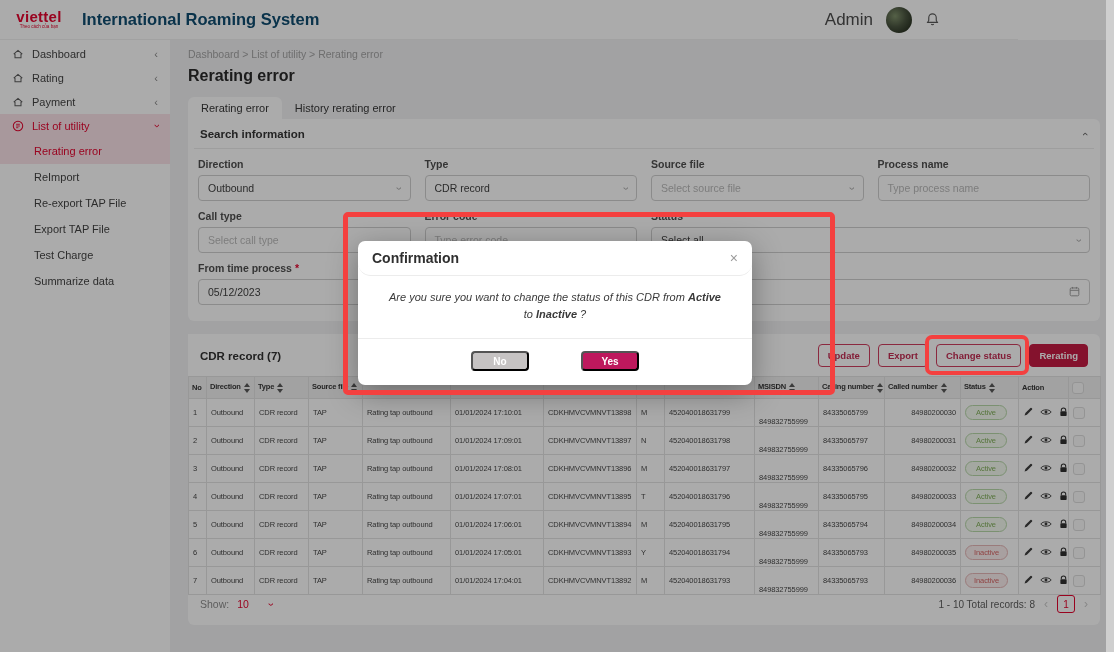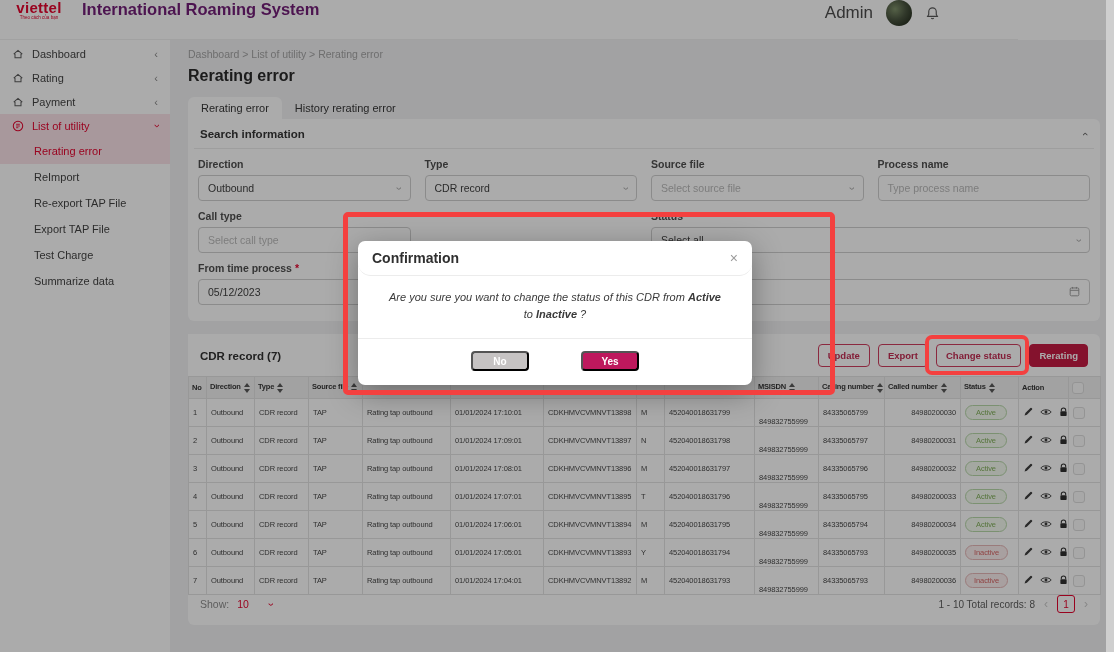--- a/index.html
+++ b/index.html
@@ -1,24 +1,24 @@
 <!DOCTYPE html>
 <html><head>
 <meta charset="utf-8">
 <style>
   * { margin:0; padding:0; box-sizing:border-box; }
   html,body { width:1114px; height:652px; }
   body { position:relative; overflow:hidden; background:#fff; font-family:"Liberation Sans",sans-serif; }
 
   
-  .topbar { position:absolute; left:0; top:0; width:1018px; height:40px; background:#fff; display:flex; align-items:flex-start; padding:0 78px 0 12px; z-index:2; border-bottom:1px solid #f0f0f0; }
+  .topbar { position:absolute; left:0; top:0; width:1018px; height:40px; background:#fff; display:flex; align-items:center; padding:0 78px 0 12px; z-index:2; border-bottom:1px solid #f0f0f0; }
   .logo { width:54px; text-align:center; line-height:1; }
   .logo-text { color:#e4002b; font-weight:bold; font-size:15px; letter-spacing:.3px; }
   .logo-tag { color:#e4002b; font-size:4.5px; margin-top:1px; }
-  .app-title { font-size:16.5px; font-weight:bold; color:#701a75; margin-left:16px; }
+  .app-title { font-size:16.5px; font-weight:bold; color:#0c4a6e; margin-left:16px; }
   .top-right { margin-left:auto; display:flex; align-items:center; gap:13px; }
   .admin-label { font-size:17px; color:#4a4a4a; }
   .avatar { width:26px; height:26px; border-radius:50%; background:radial-gradient(circle at 35% 35%, #7d8f68 0%, #47523d 45%, #27301f 80%, #531f1f 100%); }
   .bell svg { display:block; }
 
   
   .sidebar { position:absolute; left:0; top:40px; width:170px; height:612px; background:#fff; z-index:1; padding-top:2px; }
   .side-item { height:24px; display:flex; align-items:center; gap:8px; padding:0 12px; font-size:11px; color:#3f3f3f; }
   .side-item .micon { display:flex; color:#5a5a5a; }
   .side-item .chev { margin-left:auto; color:#8a8a8a; font-size:11px; }
@@ -222,20 +222,26 @@
       <div>
         <div class="fld-label">Process name</div>
         <div class="fbox">
           <span class="ph">Type process name</span>
         </div>
       </div>
       <div>
         <div class="fld-label">Call type</div>
         <div class="fbox">
           <span class="ph">Select call type</span>
+        </div>
+      </div>
+      <div>
+        <div class="fld-label">Error code</div>
+        <div class="fbox">
+          <span class="ph">Type error code</span>
         </div>
       </div>
       <div class="span2">
         <div class="fld-label">Status</div>
         <div class="fbox">
           <span class="val">Select all</span>
           <span class="chev rot-down">‹</span>
         </div>
       </div>
       <div class="span4">

